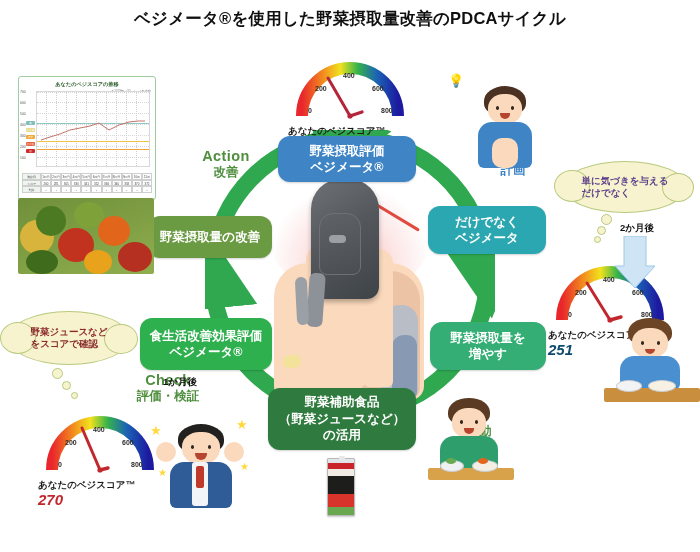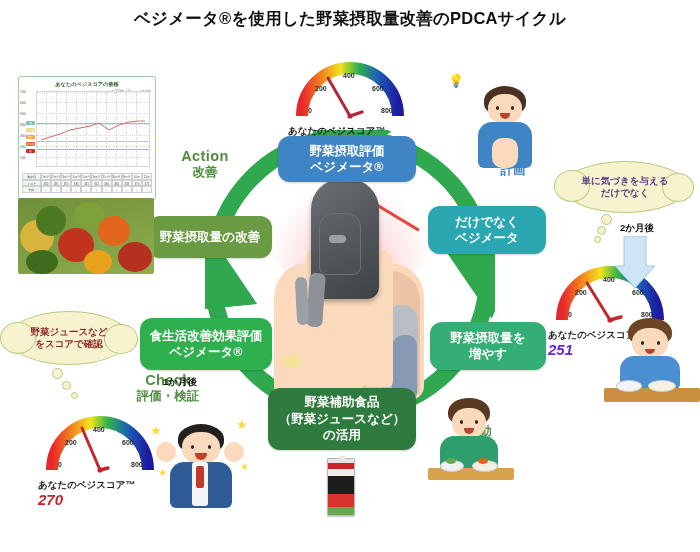--- a/index.html
+++ b/index.html
@@ -86,42 +86,42 @@
   .box-right1{left:428px;top:206px;width:118px;height:48px;background:#2aa7b0;font-size:12.5px;}
   .box-right2{left:430px;top:322px;width:116px;height:48px;background:#35ae75;font-size:12.5px;}
   .box-bottom{left:268px;top:388px;width:148px;height:62px;background:#2f7a3e;font-size:12.5px;}
   .box-left1{left:148px;top:216px;width:124px;height:42px;background:#6a9a42;font-size:12.5px;}
   .box-left2{left:140px;top:318px;width:132px;height:52px;background:#2fb04f;font-size:12.5px;}
 
   
   .pdca{position:absolute;text-align:center;font-weight:bold;line-height:1.18;}
   .pdca .en{font-size:14.5px;letter-spacing:.4px;}
   .pdca .jp{font-size:12.5px;}
-  .pdca-action{left:163px;top:148px;width:84px;color:#4f8f3f;}
+  .pdca-action{left:184px;top:148px;width:84px;color:#4f8f3f;}
   .pdca-plan{left:480px;top:146px;width:66px;color:#3f85c6;}
   .pdca-check{left:120px;top:372px;width:96px;color:#4f8f3f;}
   .pdca-do{left:452px;top:378px;width:54px;color:#4f8f3f;margin-top:29px;}
 
   
   .interval{position:absolute;font-size:9.5px;font-weight:bold;color:#111;}
   .int-1{left:163px;top:376px;}
   .int-2{left:620px;top:222px;}
 
   
   .gauge{position:absolute;text-align:left;}
   .gauge-dial{position:relative;margin:0 auto;}
   .gauge-label{font-size:9.5px;color:#1a1a1a;margin-top:1px;font-weight:bold;}
   .gauge-value{font-size:15px;font-weight:bold;font-style:italic;margin-top:-1px;}
   .g-top{left:288px;top:60px;width:124px;}
   .g-bottom{left:38px;top:414px;width:124px;}
   .g-right{left:548px;top:264px;width:124px;}
   .tick{position:absolute;font-size:7px;color:#2b2b2b;font-weight:bold;}
 
   
-  .cloud{position:absolute;display:flex;align-items:center;justify-content:center;text-align:center;}
+  .cloud{position:absolute;display:flex;align-items:center;justify-content:center;text-align:left;}
   .cloud-body{
     position:relative;background:#f8f3cf;border:1.4px solid #b7c97d;border-radius:50%;
     width:100%;height:100%;display:flex;align-items:center;justify-content:center;
   }
   .cloud-body:before,.cloud-body:after{
     content:"";position:absolute;background:#f8f3cf;border:1.4px solid #b7c97d;border-radius:50%;
   }
   .cloud-text{position:relative;z-index:3;font-size:9.5px;font-weight:bold;line-height:1.3;}
   .cloud-left{left:8px;top:312px;width:122px;height:52px;}
   .cloud-left .cloud-body:before{left:-9px;top:10px;width:34px;height:30px;}
@@ -330,21 +330,21 @@
       <line x1="62" y1="56" x2="39" y2="19" stroke="#c1272d" stroke-width="3" stroke-linecap="round"></line>
       <line x1="62" y1="56" x2="73" y2="53" stroke="#c1272d" stroke-width="3.4" stroke-linecap="round"></line>
       <circle cx="62" cy="56" r="2.6" fill="#c1272d"></circle>
     </svg>
     <div class="tick" style="left:20px;top:47px;">0</div>
     <div class="tick" style="left:27px;top:25px;">200</div>
     <div class="tick" style="left:55px;top:12px;">400</div>
     <div class="tick" style="left:84px;top:25px;">600</div>
     <div class="tick" style="left:93px;top:47px;">800</div>
     <div class="gauge-label">あなたのベジスコア™</div>
-    <div class="gauge-value" style="color:#6d28d9;">251</div>
+    <div class="gauge-value" style="color:#0c4a6e;">251</div>
   </div>
 
   <div class="cloud cloud-left">
     <div class="cloud-body">
       <div class="cloud-text">
         <div>野菜ジュースなど</div>
         <div>をスコアで確認</div>
       </div>
     </div>
   </div>

